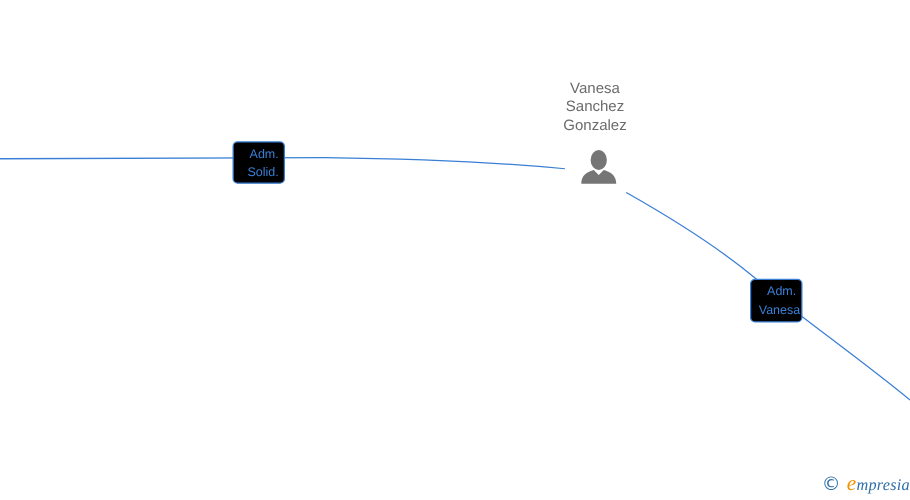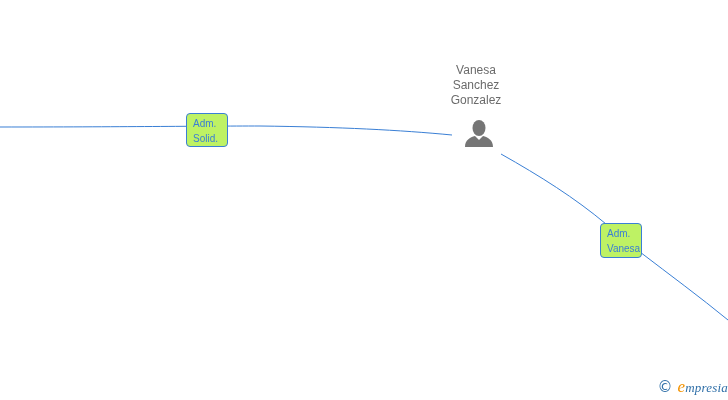--- a/index.html
+++ b/index.html
@@ -36,26 +36,26 @@
       left: 463px;
       top: 119px;
       width: 32px;
       height: 30px;
     }
     .role-box {
       position: absolute;
       box-sizing: border-box;
       border: 1px solid #3a7fd5;
       border-radius: 4px;
-      background: #bef264;
+      background: #000000;
       color: #3a7fd5;
       font-size: 10px;
       line-height: 15px;
       padding: 2px 4px 1px 6px;
-      text-align: left;
+      text-align: right;
     }
     .role-box span { display: block; }
     #role-1 { left: 186px; top: 113px; width: 42px; height: 34px; }
     #role-2 { left: 600px; top: 223px; width: 42px; height: 35px; }
     .footer {
       position: absolute;
       right: 0;
       bottom: 3px;
       height: 20px;
       display: flex;

